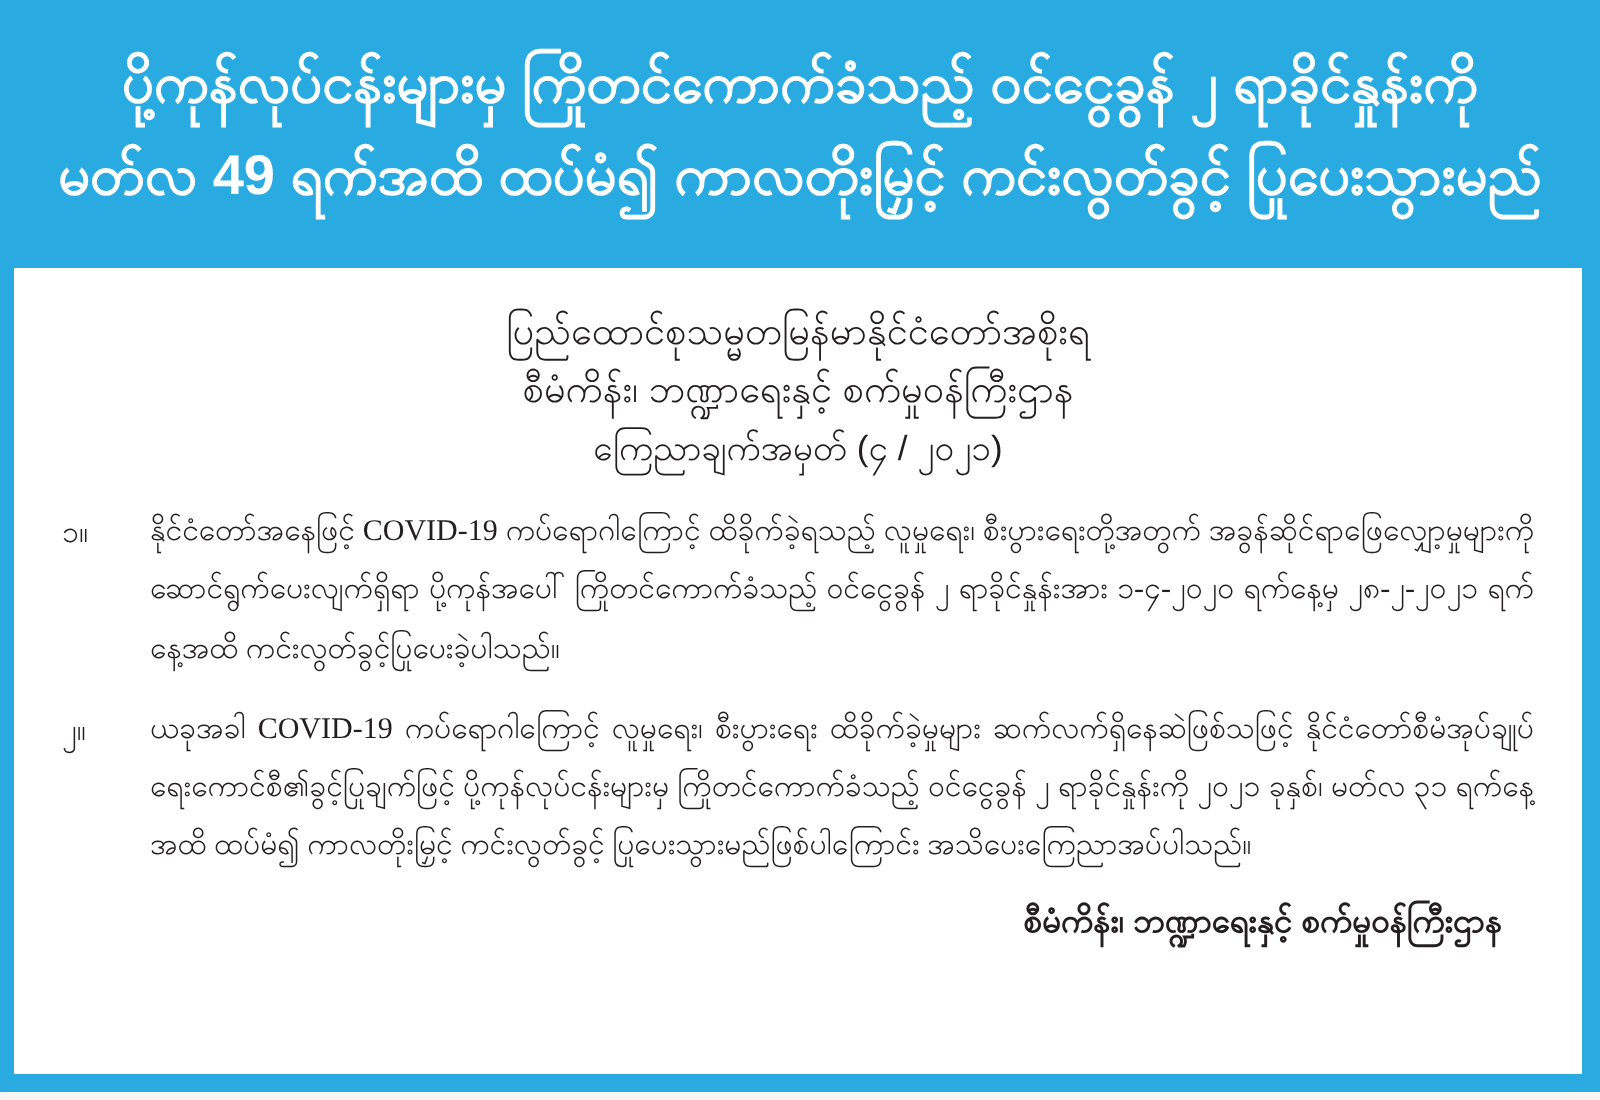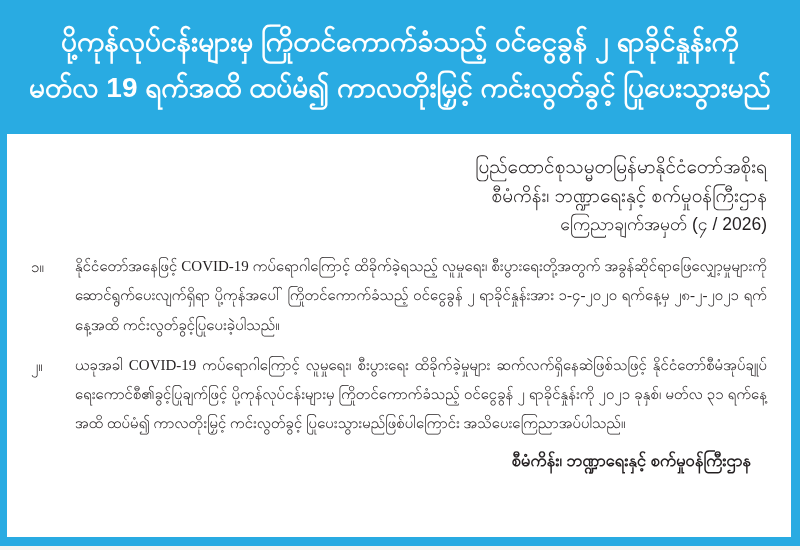--- a/index.html
+++ b/index.html
@@ -33,21 +33,21 @@
   
   .paper {
     position: absolute;
     top: 134px; left: 7px; right: 9px; bottom: 13px;
     background: #ffffff;
     color: #231f20;
     padding: 18px 24px 0 24px;
     overflow: hidden;
   }
   .letterhead { text-align: center; margin-bottom: 14px; }
-  .letterhead-line { line-height: 1.55; text-align: right; }
+  .letterhead-line { line-height: 1.55; }
   .lh-big  { font-size: 19px; }
   .lh-med  { font-size: 17.5px; }
   .paragraph {
     display: flex;
     font-size: 15px;
     line-height: 1.95;
     text-align: justify;
     margin-bottom: 11px;
   }
   .para-number { flex: 0 0 44px; }
@@ -65,29 +65,29 @@
     background: #f5f5f2;
   }
 </style>
 </head>
 <body>
 
 <div class="flyer">
 
   <div class="banner">
     <div class="banner-line">ပို့ကုန်လုပ်ငန်းများမှ ကြိုတင်ကောက်ခံသည့် ဝင်ငွေခွန် ၂ ရာခိုင်နှုန်းကို</div>
-    <div class="banner-line">မတ်လ 19 ရက်အထိ ထပ်မံ၍ ကာလတိုးမြှင့် ကင်းလွတ်ခွင့် ပြုပေးသွားမည်</div>
+    <div class="banner-line">မတ်လ 49 ရက်အထိ ထပ်မံ၍ ကာလတိုးမြှင့် ကင်းလွတ်ခွင့် ပြုပေးသွားမည်</div>
   </div>
 
   <div class="paper">
 
     <div class="letterhead">
       <div class="letterhead-line lh-big">ပြည်ထောင်စုသမ္မတမြန်မာနိုင်ငံတော်အစိုးရ</div>
       <div class="letterhead-line lh-big">စီမံကိန်း၊ ဘဏ္ဍာရေးနှင့် စက်မှုဝန်ကြီးဌာန</div>
-      <div class="letterhead-line lh-med">ကြေညာချက်အမှတ် (၄ / 2026)</div>
+      <div class="letterhead-line lh-med">ကြေညာချက်အမှတ် (၄ / ၂၀၂၁)</div>
     </div>
 
     <div class="paragraph">
       <div class="para-number">၁။</div>
       <div class="para-text">နိုင်ငံတော်အနေဖြင့် COVID-19 ကပ်ရောဂါကြောင့် ထိခိုက်ခဲ့ရသည့် လူမှုရေး၊ စီးပွားရေးတို့အတွက် အခွန်ဆိုင်ရာဖြေလျှော့မှုများကို ဆောင်ရွက်ပေးလျက်ရှိရာ ပို့ကုန်အပေါ် ကြိုတင်ကောက်ခံသည့် ဝင်ငွေခွန် ၂ ရာခိုင်နှုန်းအား ၁-၄-၂၀၂၀ ရက်နေ့မှ ၂၈-၂-၂၀၂၁ ရက်နေ့အထိ ကင်းလွတ်ခွင့်ပြုပေးခဲ့ပါသည်။</div>
     </div>
 
     <div class="paragraph">
       <div class="para-number">၂။</div>
       <div class="para-text">ယခုအခါ COVID-19 ကပ်ရောဂါကြောင့် လူမှုရေး၊ စီးပွားရေး ထိခိုက်ခဲ့မှုများ ဆက်လက်ရှိနေဆဲဖြစ်သဖြင့် နိုင်ငံတော်စီမံအုပ်ချုပ်ရေးကောင်စီ၏ခွင့်ပြုချက်ဖြင့် ပို့ကုန်လုပ်ငန်းများမှ ကြိုတင်ကောက်ခံသည့် ဝင်ငွေခွန် ၂ ရာခိုင်နှုန်းကို ၂၀၂၁ ခုနှစ်၊ မတ်လ ၃၁ ရက်နေ့အထိ ထပ်မံ၍ ကာလတိုးမြှင့် ကင်းလွတ်ခွင့် ပြုပေးသွားမည်ဖြစ်ပါကြောင်း အသိပေးကြေညာအပ်ပါသည်။</div>

